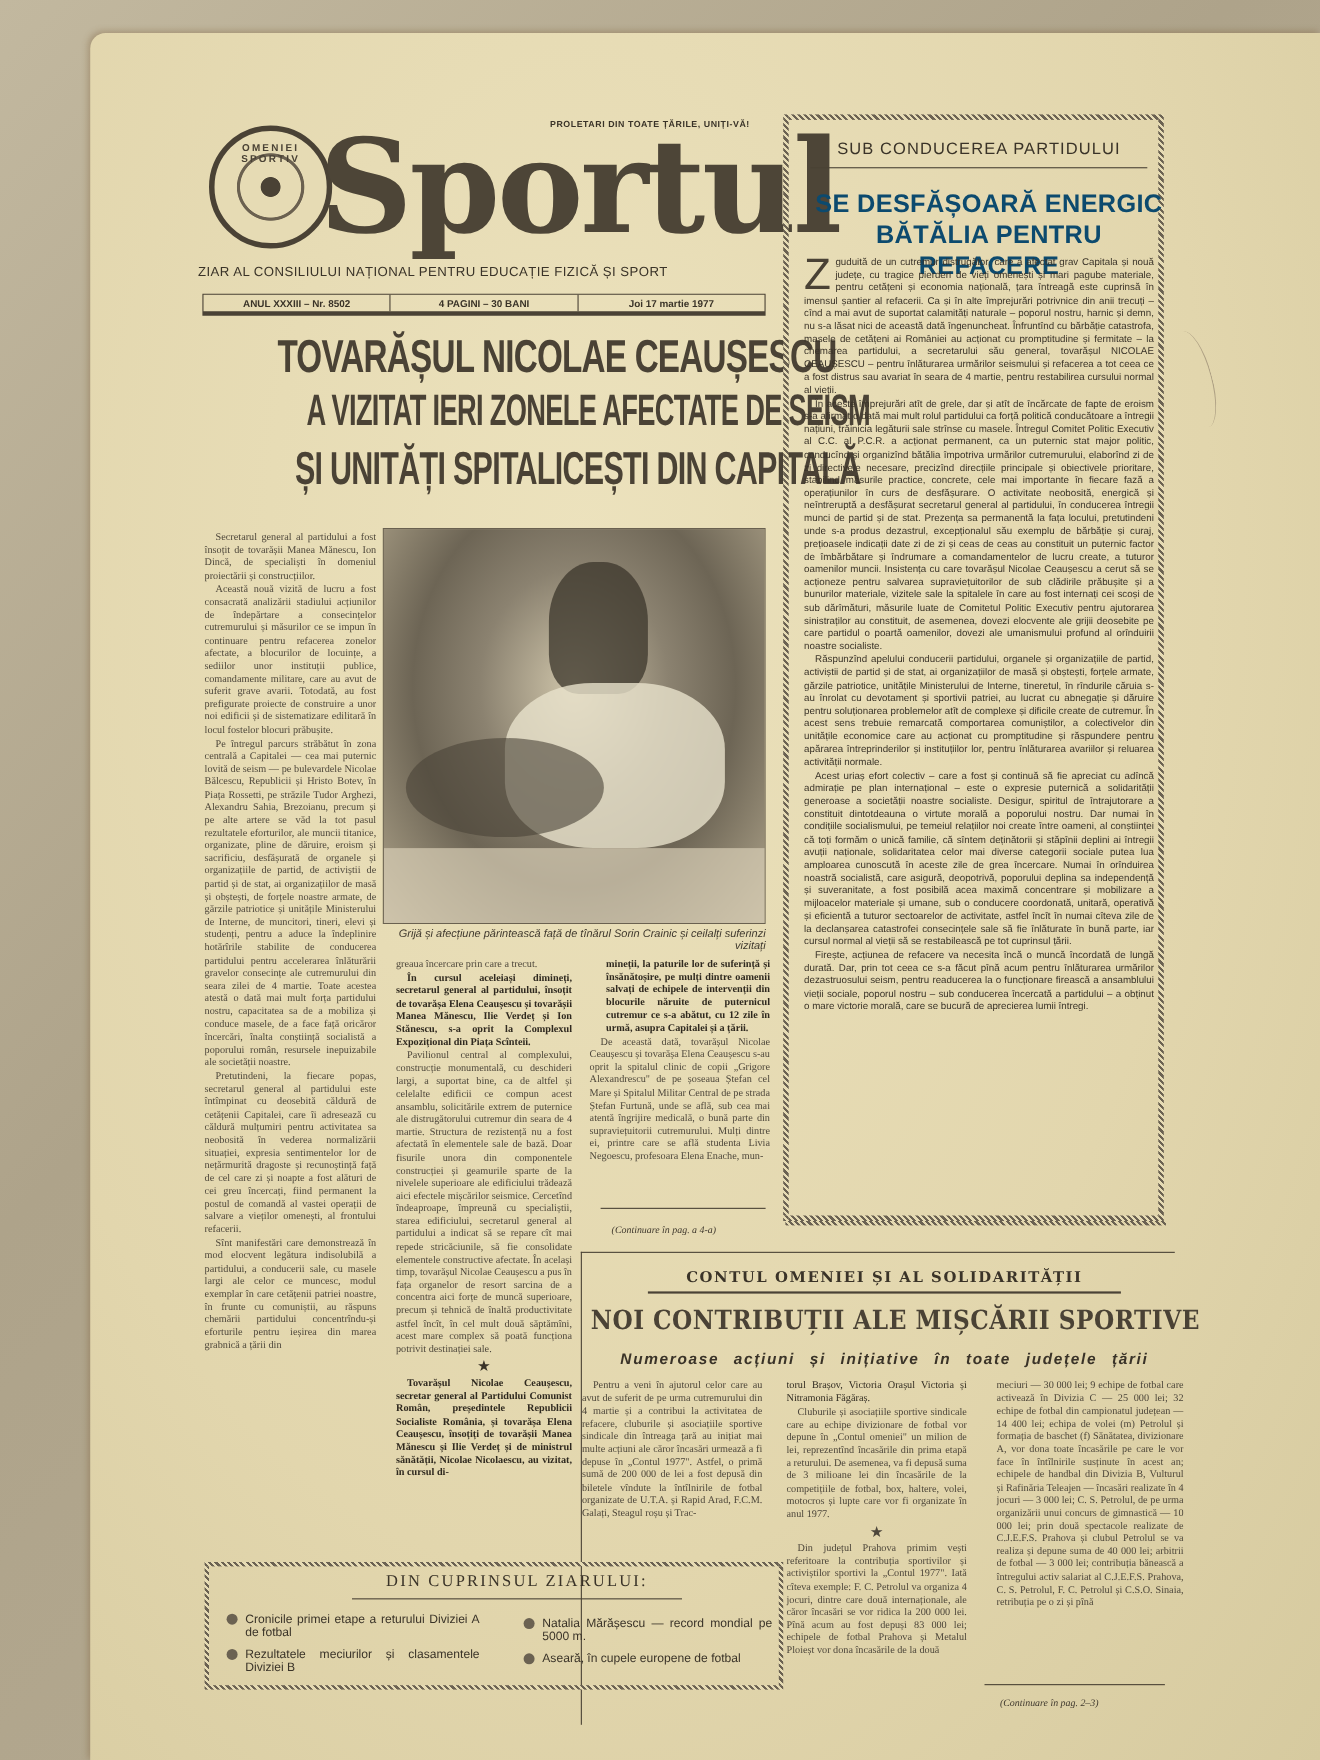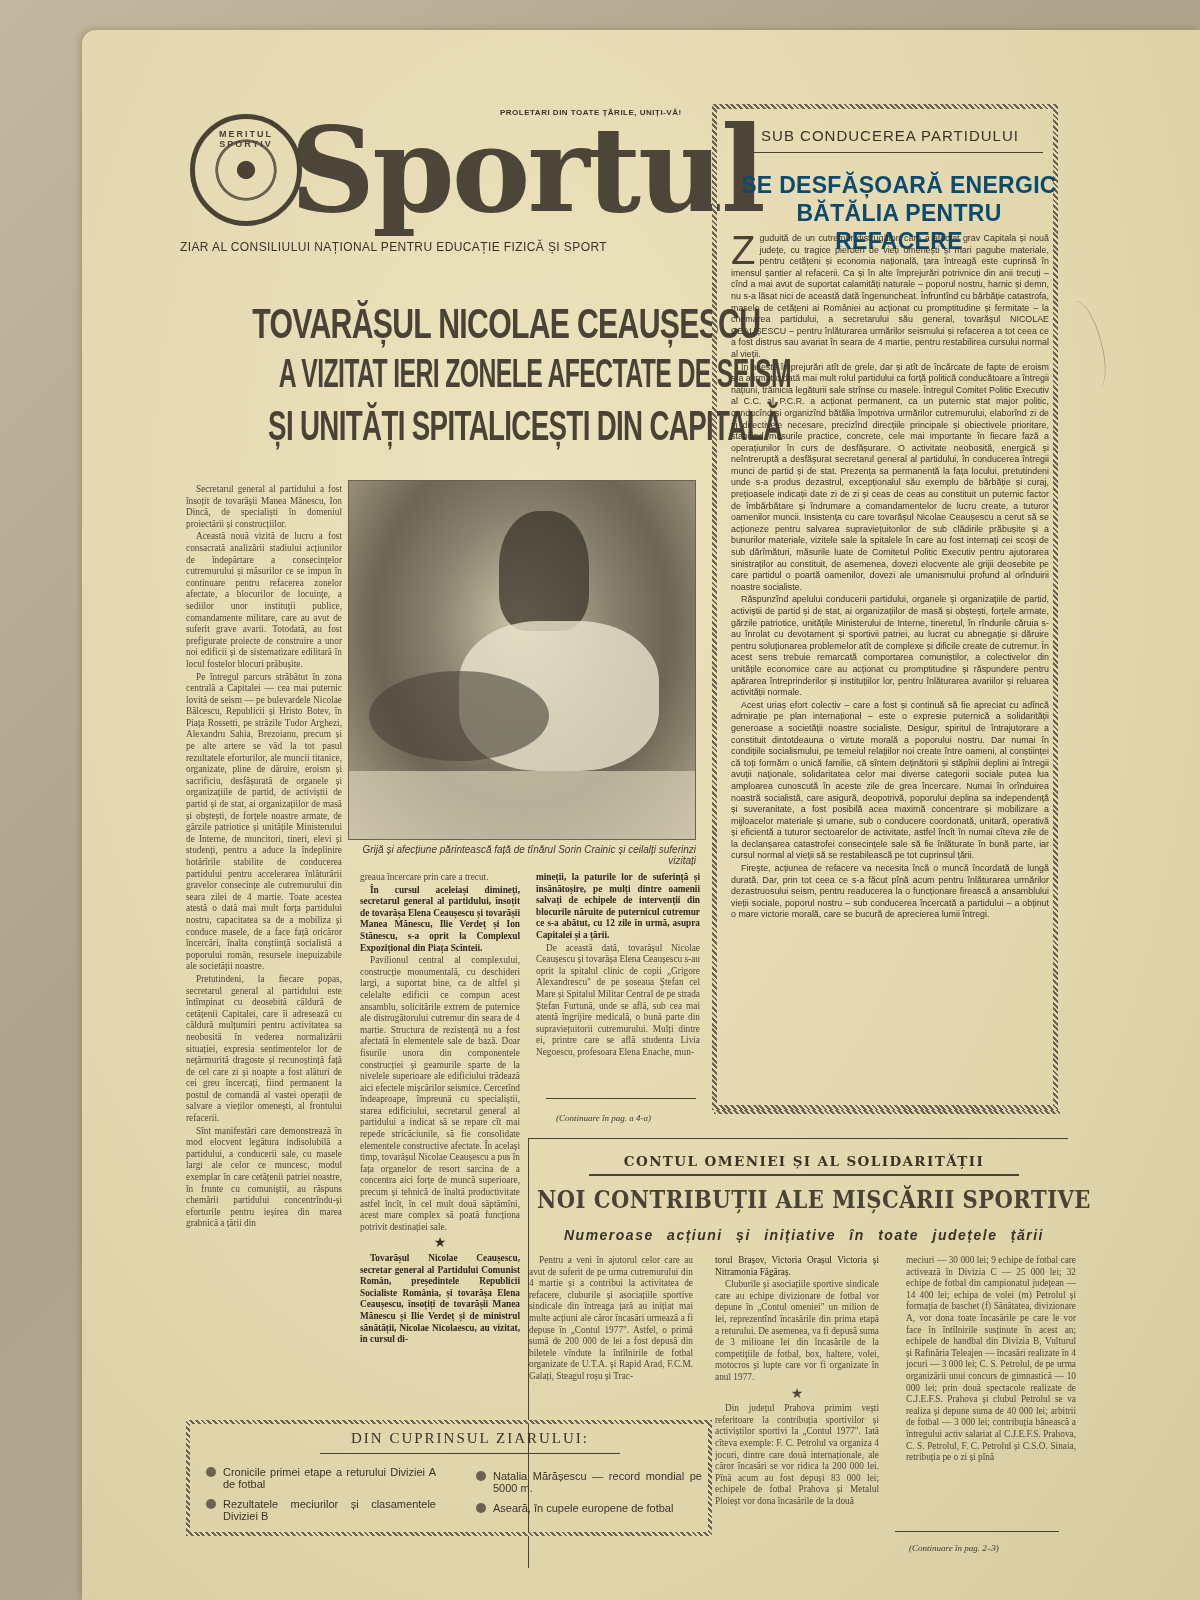--- a/index.html
+++ b/index.html
@@ -80,25 +80,30 @@
   .pen-mark { position: absolute; left: 1072px; top: 300px; width: 30px; height: 90px; border-right: 1px solid #7a6a5a; border-radius: 0 50% 50% 0; transform: rotate(-15deg); opacity: 0.5; }
 </style>
 </head>
 <body>
 
 <div class="paper"></div>
 <div class="pen-mark"></div>
 
 <div class="masthead">
   <div class="emblem">
-    <div class="emblem-text">MERITUL SPORTIV</div>
+    <div class="emblem-text">OMENIEI SPORTIV</div>
   </div>
   <div class="title-sportul">Sportul</div>
   <div class="motto">PROLETARI DIN TOATE ȚĂRILE, UNIȚI-VĂ!</div>
   <div class="subtitle-line">ZIAR AL CONSILIULUI NAȚIONAL PENTRU EDUCAȚIE FIZICĂ ȘI SPORT</div>
+  <div class="infobar">
+    <div>ANUL XXXIII – Nr. 8502</div>
+    <div>4 PAGINI – 30 BANI</div>
+    <div>Joi 17 martie 1977</div>
+  </div>
 </div>
 
 <div class="main-headline">
   <span class="mh1">TOVARĂȘUL NICOLAE CEAUȘESCU</span>
   <span class="mh2">A VIZITAT IERI ZONELE AFECTATE DE SEISM</span>
   <span class="mh3">ȘI UNITĂȚI SPITALICEȘTI DIN CAPITALĂ</span>
 </div>
 
 <div class="col-text" style="left:186px; top:484px; width:156px; height:930px; overflow:hidden;">
   <p>Secretarul general al partidului a fost însoțit de tovarășii Manea Mănescu, Ion Dincă, de specialiști în domeniul proiectării și construcțiilor.</p>
@@ -118,21 +123,21 @@
 
 <div class="col-text" style="left:360px; top:872px; width:160px; height:500px; overflow:hidden;">
   <p style="text-indent:0">greaua încercare prin care a trecut.</p>
   <p style="font-weight:bold; color:#2f291f;">În cursul aceleiași dimineți, secretarul general al partidului, însoțit de tovarășa Elena Ceaușescu și tovarășii Manea Mănescu, Ilie Verdeț și Ion Stănescu, s-a oprit la Complexul Expozițional din Piața Scînteii.</p>
   <p>Pavilionul central al complexului, construcție monumentală, cu deschideri largi, a suportat bine, ca de altfel și celelalte edificii ce compun acest ansamblu, solicitările extrem de puternice ale distrugătorului cutremur din seara de 4 martie. Structura de rezistență nu a fost afectată în elementele sale de bază. Doar fisurile unora din componentele construcției și geamurile sparte de la nivelele superioare ale edificiului trădează aici efectele mișcărilor seismice. Cercetînd îndeaproape, împreună cu specialiștii, starea edificiului, secretarul general al partidului a indicat să se repare cît mai repede stricăciunile, să fie consolidate elementele constructive afectate. În același timp, tovarășul Nicolae Ceaușescu a pus în fața organelor de resort sarcina de a concentra aici forțe de muncă superioare, precum și tehnică de înaltă productivitate astfel încît, în cel mult două săptămîni, acest mare complex să poată funcționa potrivit destinației sale.</p>
   <div class="star" style="position:static; text-align:center; margin:4px 0;">★</div>
   <p style="font-weight:bold; color:#2f291f;">Tovarășul Nicolae Ceaușescu, secretar general al Partidului Comunist Român, președintele Republicii Socialiste România, și tovarășa Elena Ceaușescu, însoțiți de tovarășii Manea Mănescu și Ilie Verdeț și de ministrul sănătății, Nicolae Nicolaescu, au vizitat, în cursul di-</p>
 </div>
 
 <div class="col-text" style="left:536px; top:872px; width:164px; height:220px; overflow:hidden;">
-  <p style="text-indent:0; font-weight:bold; color:#2f291f;">mineții, la paturile lor de suferință și însănătoșire, pe mulți dintre oamenii salvați de echipele de intervenții din blocurile năruite de puternicul cutremur ce s-a abătut, cu 12 zile în urmă, asupra Capitalei și a țării.</p>
+  <p style="text-indent:0; font-weight:bold; color:#2f291f;margin-left:15px;">mineții, la paturile lor de suferință și însănătoșire, pe mulți dintre oamenii salvați de echipele de intervenții din blocurile năruite de puternicul cutremur ce s-a abătut, cu 12 zile în urmă, asupra Capitalei și a țării.</p>
   <p>De această dată, tovarășul Nicolae Ceaușescu și tovarășa Elena Ceaușescu s-au oprit la spitalul clinic de copii „Grigore Alexandrescu" de pe șoseaua Ștefan cel Mare și Spitalul Militar Central de pe strada Ștefan Furtună, unde se află, sub cea mai atentă îngrijire medicală, o bună parte din supraviețuitorii cutremurului. Mulți dintre ei, printre care se află studenta Livia Negoescu, profesoara Elena Enache, mun-</p>
 </div>
 <div class="rule" style="left:546px; top:1098px; width:150px;"></div>
 <div class="cont-note" style="left:556px; top:1113px;">(Continuare în pag. a 4-a)</div>
 
 <div class="right-box">
   <div class="rb-kicker">SUB CONDUCEREA PARTIDULUI</div>
   <div class="rb-headline">
     <div>SE DESFĂȘOARĂ ENERGIC</div>
     <div>BĂTĂLIA PENTRU REFACERE</div>

